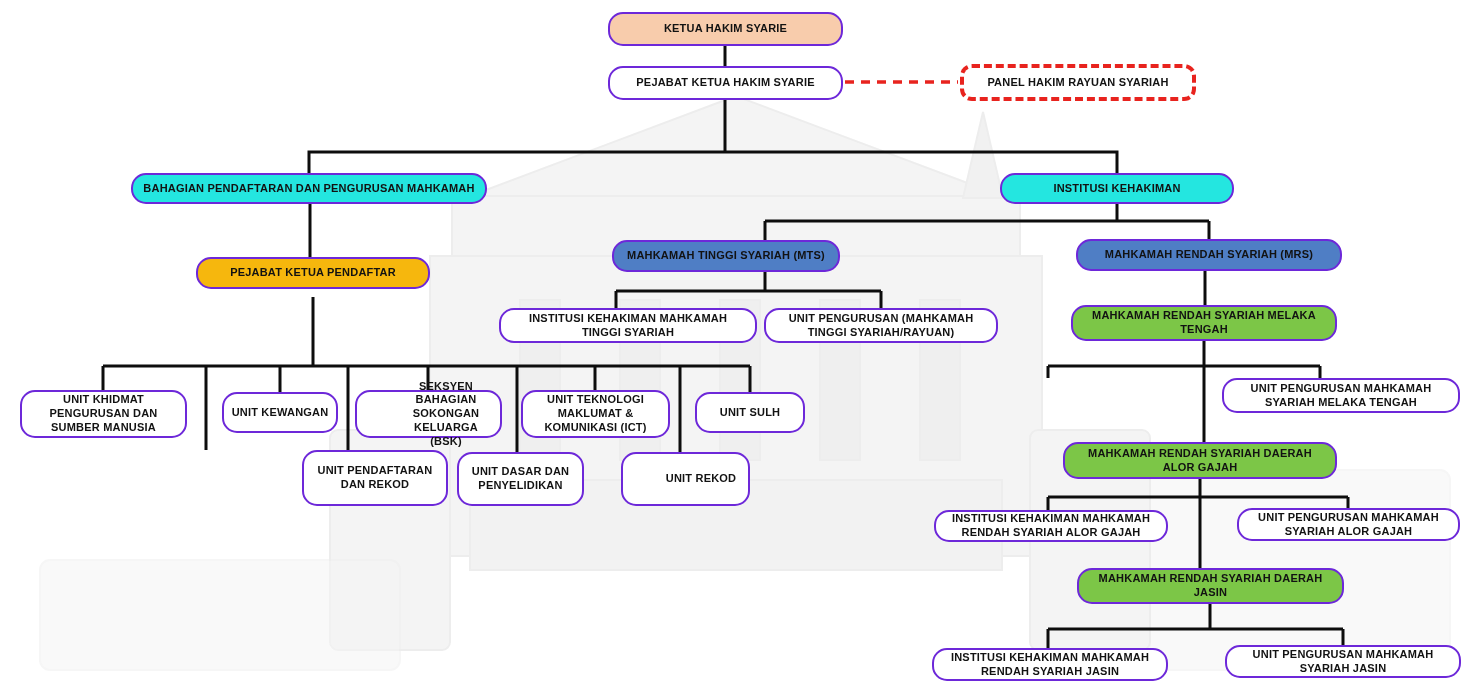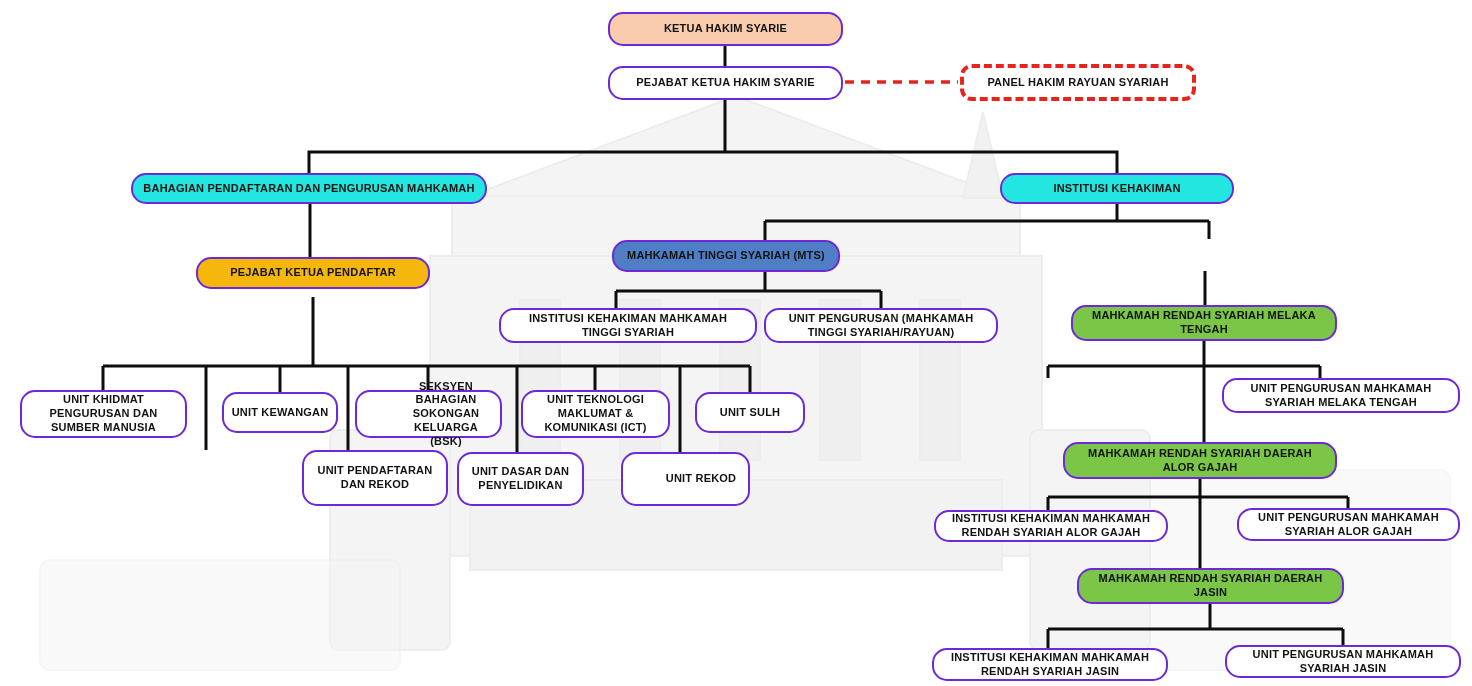--- a/index.html
+++ b/index.html
@@ -142,20 +142,21 @@
 
 
   <div class="node n-pendrekod">UNIT PENDAFTARAN DAN REKOD</div>
 
   <div class="node n-dasar">UNIT DASAR DAN PENYELIDIKAN</div>
 
   <div class="node n-rekod">UNIT REKOD</div>
 
   <div class="node blue n-mts">MAHKAMAH TINGGI SYARIAH (MTS)</div>
 
+  <div class="node blue n-mrs">MAHKAMAH RENDAH SYARIAH (MRS)</div>
 
   <div class="node n-ik-mts">INSTITUSI KEHAKIMAN MAHKAMAH TINGGI SYARIAH</div>
 
   <div class="node n-up-mts">UNIT PENGURUSAN (MAHKAMAH TINGGI SYARIAH/RAYUAN)</div>
 
   <div class="node green n-mrs-mt">MAHKAMAH RENDAH SYARIAH MELAKA TENGAH</div>
 
 
   <div class="node n-up-mt">UNIT PENGURUSAN MAHKAMAH SYARIAH MELAKA TENGAH</div>
 

